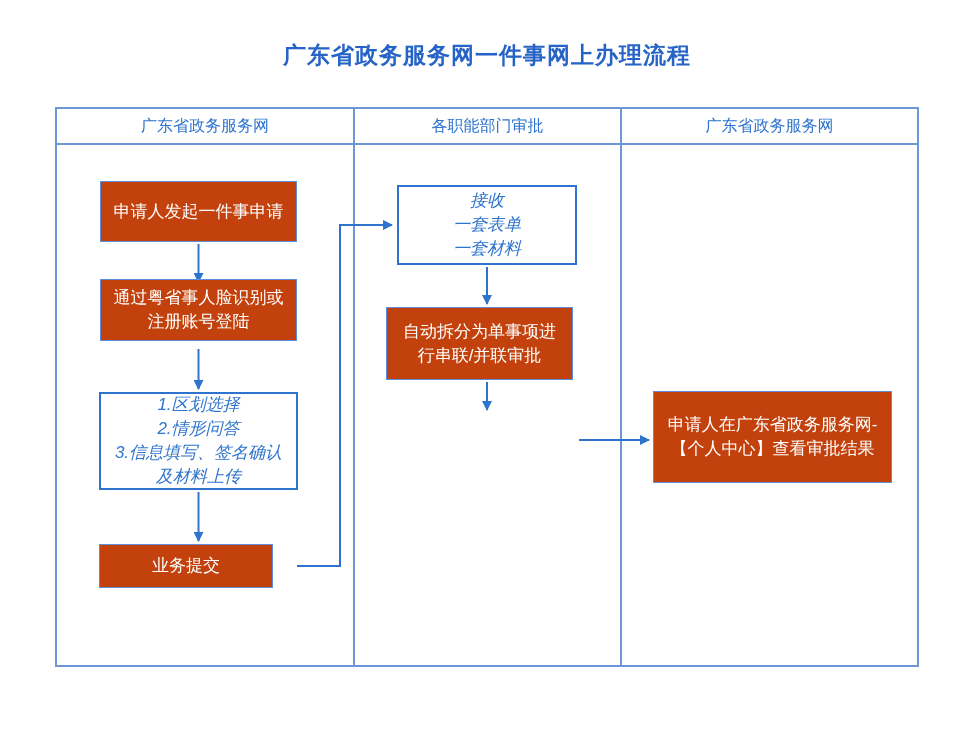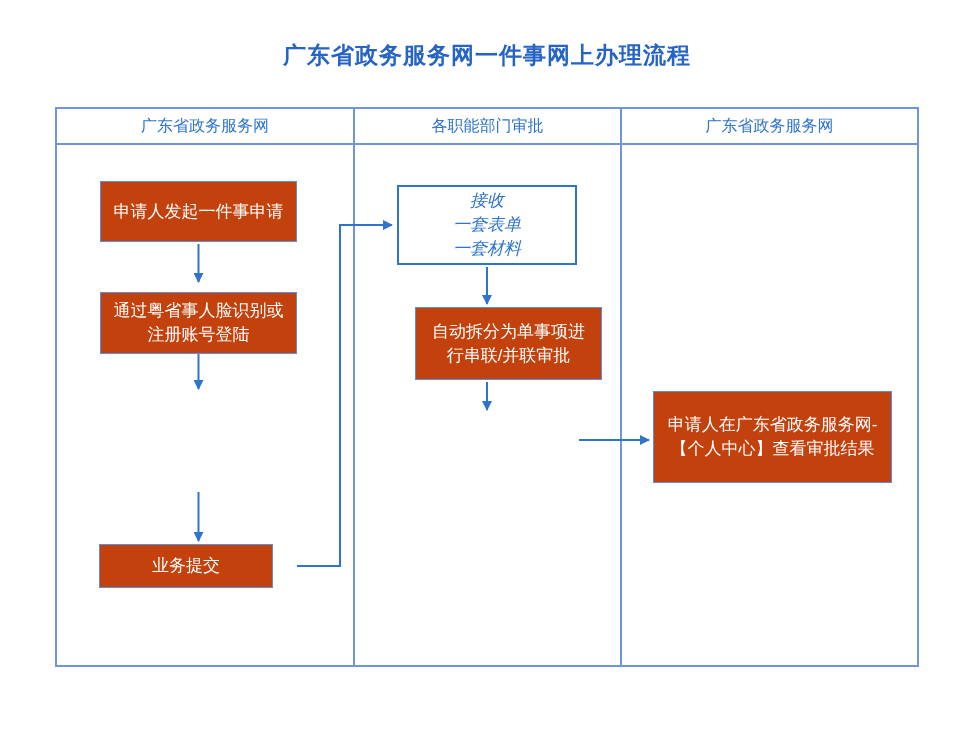--- a/index.html
+++ b/index.html
@@ -52,25 +52,25 @@
   .node.filled{
     background:#c2410c;color:#ffffff;
     border:1px solid #5B8EDC;
   }
   .node.outline{
     background:#ffffff;color:#2E74CC;
     border:2px solid #2E74CC;
     font-style:italic;
   }
   .n1{left:100px;top:181px;width:197px;height:61px;}
-  .n2{left:100px;top:292px;width:197px;height:62px;}
+  .n2{left:100px;top:279px;width:197px;height:62px;}
   .n3{left:99px;top:392px;width:199px;height:98px;}
   .n4{left:99px;top:544px;width:174px;height:44px;}
   .n5{left:397px;top:185px;width:180px;height:80px;}
-  .n6{left:415px;top:307px;width:187px;height:73px;}
+  .n6{left:386px;top:307px;width:187px;height:73px;}
   .n7{left:395px;top:413px;width:182px;height:54px;}
   .n8{left:653px;top:391px;width:239px;height:92px;}
 </style>
 </head>
 <body>
 
 <div class="canvas">
 
   <div class="title">广东省政务服务网一件事网上办理流程</div>
 
@@ -97,20 +97,24 @@
     <line x1="198.5" y1="492" x2="198.5" y2="541" marker-end="url(#ah)"></line>
     <polyline points="297,566 340,566 340,225 392,225" marker-end="url(#ah)"></polyline>
     <line x1="487" y1="267" x2="487" y2="304" marker-end="url(#ah)"></line>
     <line x1="487" y1="382" x2="487" y2="410" marker-end="url(#ah)"></line>
     <line x1="579" y1="440" x2="649" y2="440" marker-end="url(#ah)"></line>
   </svg>
 
   <div class="node filled n1">申请人发起一件事申请</div>
   <div class="node filled n2">通过粤省事人脸识别或
 注册账号登陆</div>
+  <div class="node outline n3">1.区划选择
+2.情形问答
+3.信息填写、签名确认
+及材料上传</div>
   <div class="node filled n4">业务提交</div>
   <div class="node outline n5">接收
 一套表单
 一套材料</div>
   <div class="node filled n6">自动拆分为单事项进
 行串联/并联审批</div>
   <div class="node filled n8">申请人在广东省政务服务网-
 【个人中心】查看审批结果</div>
 
 </div>

